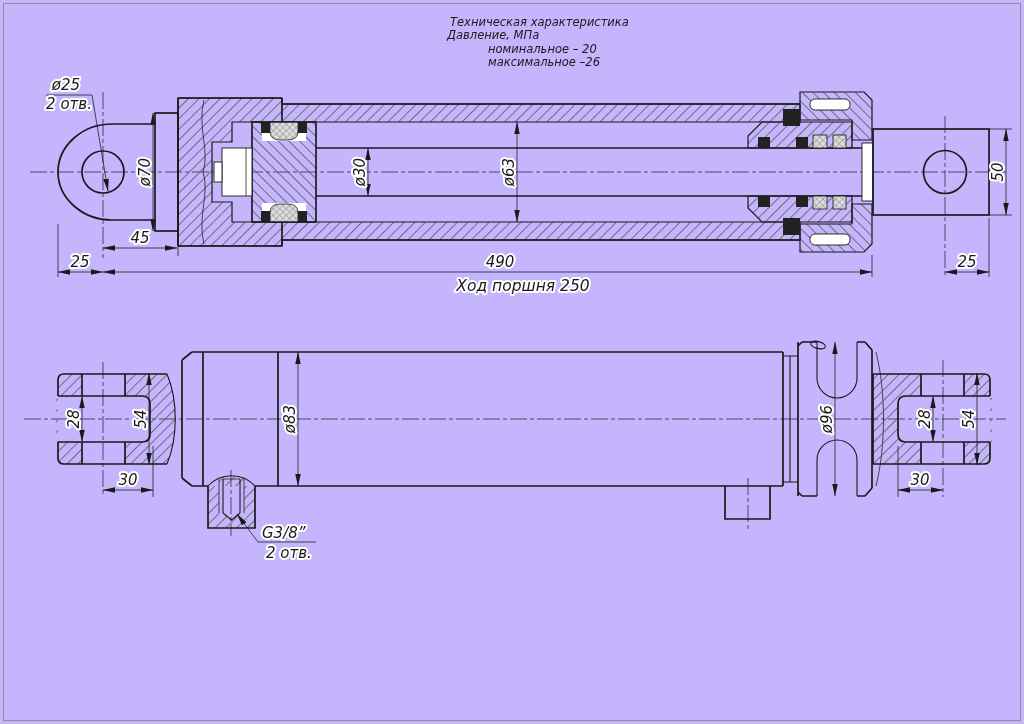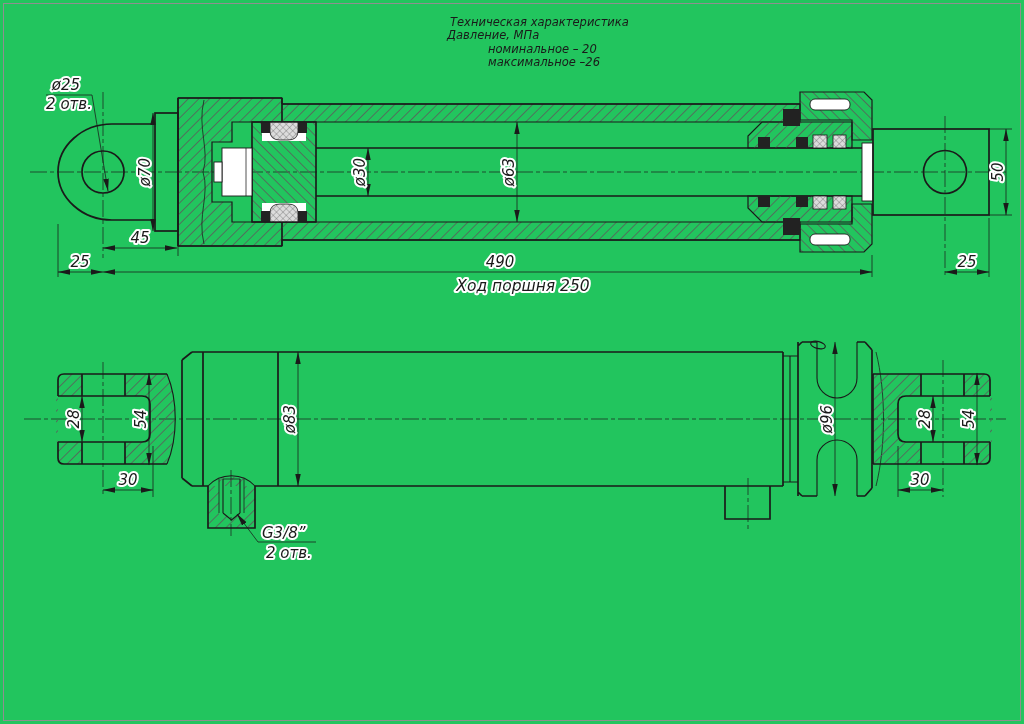--- a/index.html
+++ b/index.html
@@ -1,17 +1,17 @@
 <!DOCTYPE html>
 <html><head>
 <meta charset="utf-8">
 <style>
   html,body { margin:0; padding:0; background:#e8e8e8; }
   .page {
-    position:relative; width:1024px; height:724px; background:#22c55e;
+    position:relative; width:1024px; height:724px; background:#c4b5fd;
     font-family:"DejaVu Sans", sans-serif; overflow:hidden;
   }
   svg { position:absolute; left:0; top:0; }
   .ol   { fill:none; stroke:#1a1a1a; stroke-width:1.7; }
   .ol2  { fill:none; stroke:#1a1a1a; stroke-width:1.1; }
   .tl   { fill:none; stroke:#1a1a1a; stroke-width:0.75; }
   .cl   { fill:none; stroke:#1a1a1a; stroke-width:0.7; stroke-dasharray:17 3 4 3; }
   .border { fill:none; stroke:#8f8f8f; stroke-width:1; }
   .hfill1   { fill:url(#h1); stroke:#1a1a1a; stroke-width:1.2; }
   .hfill2   { fill:url(#h2); stroke:#1a1a1a; stroke-width:1.2; }

